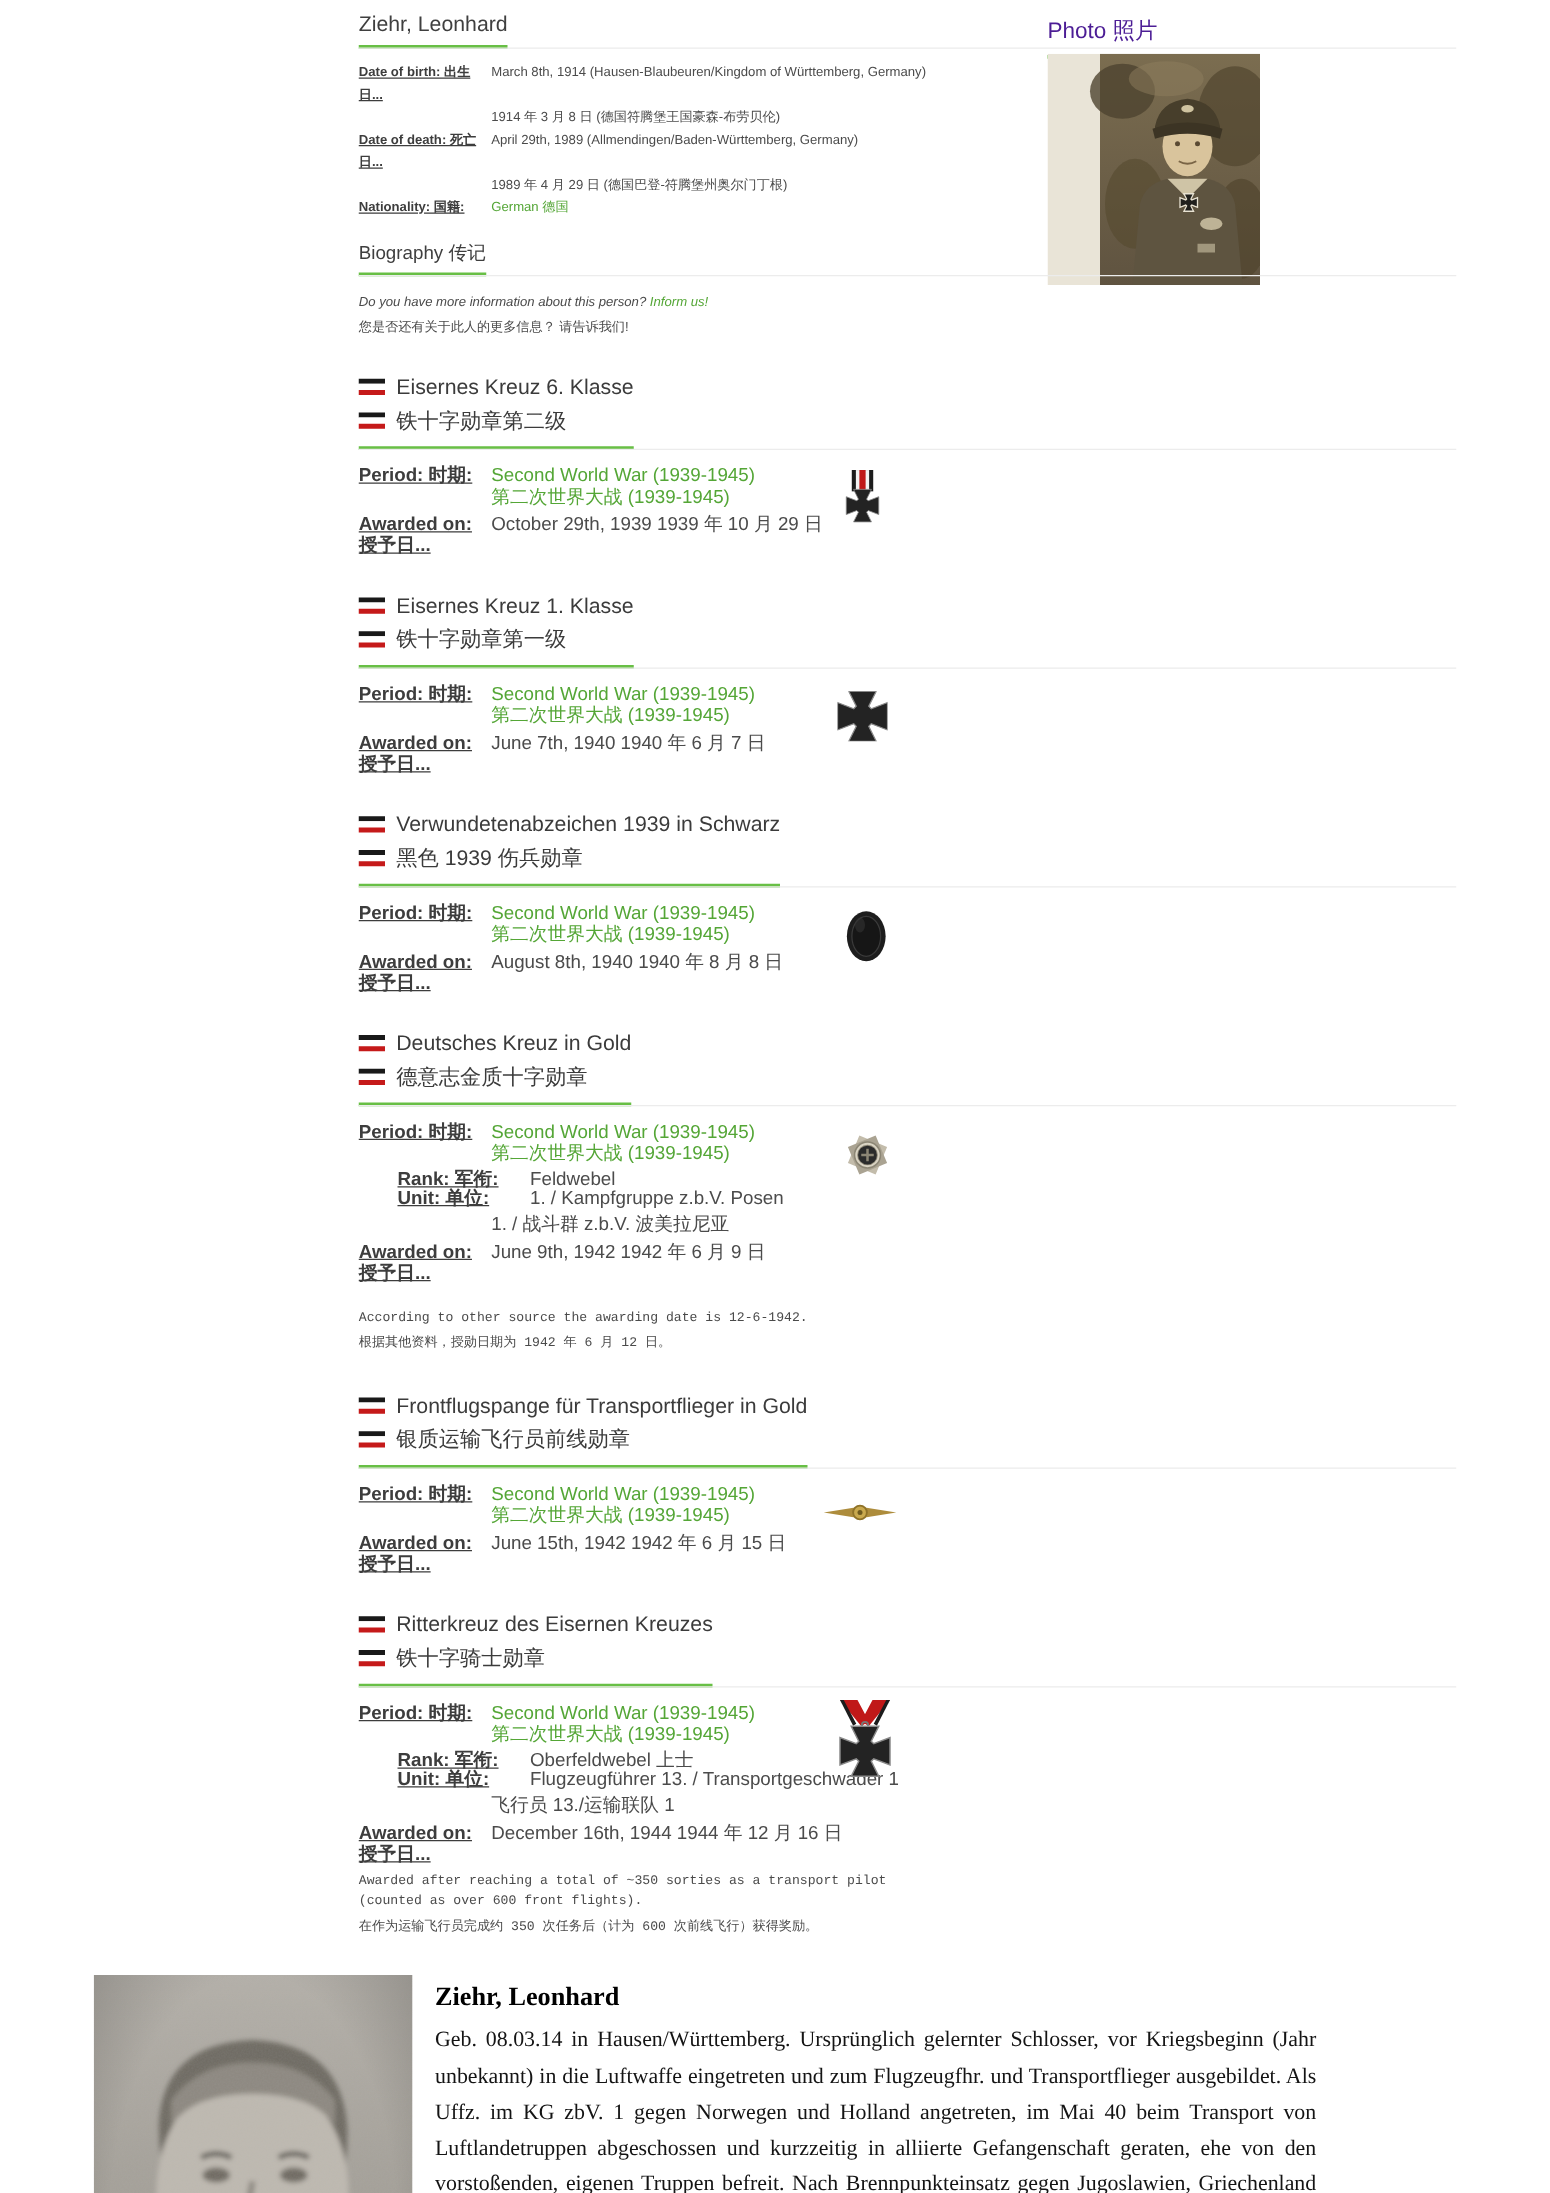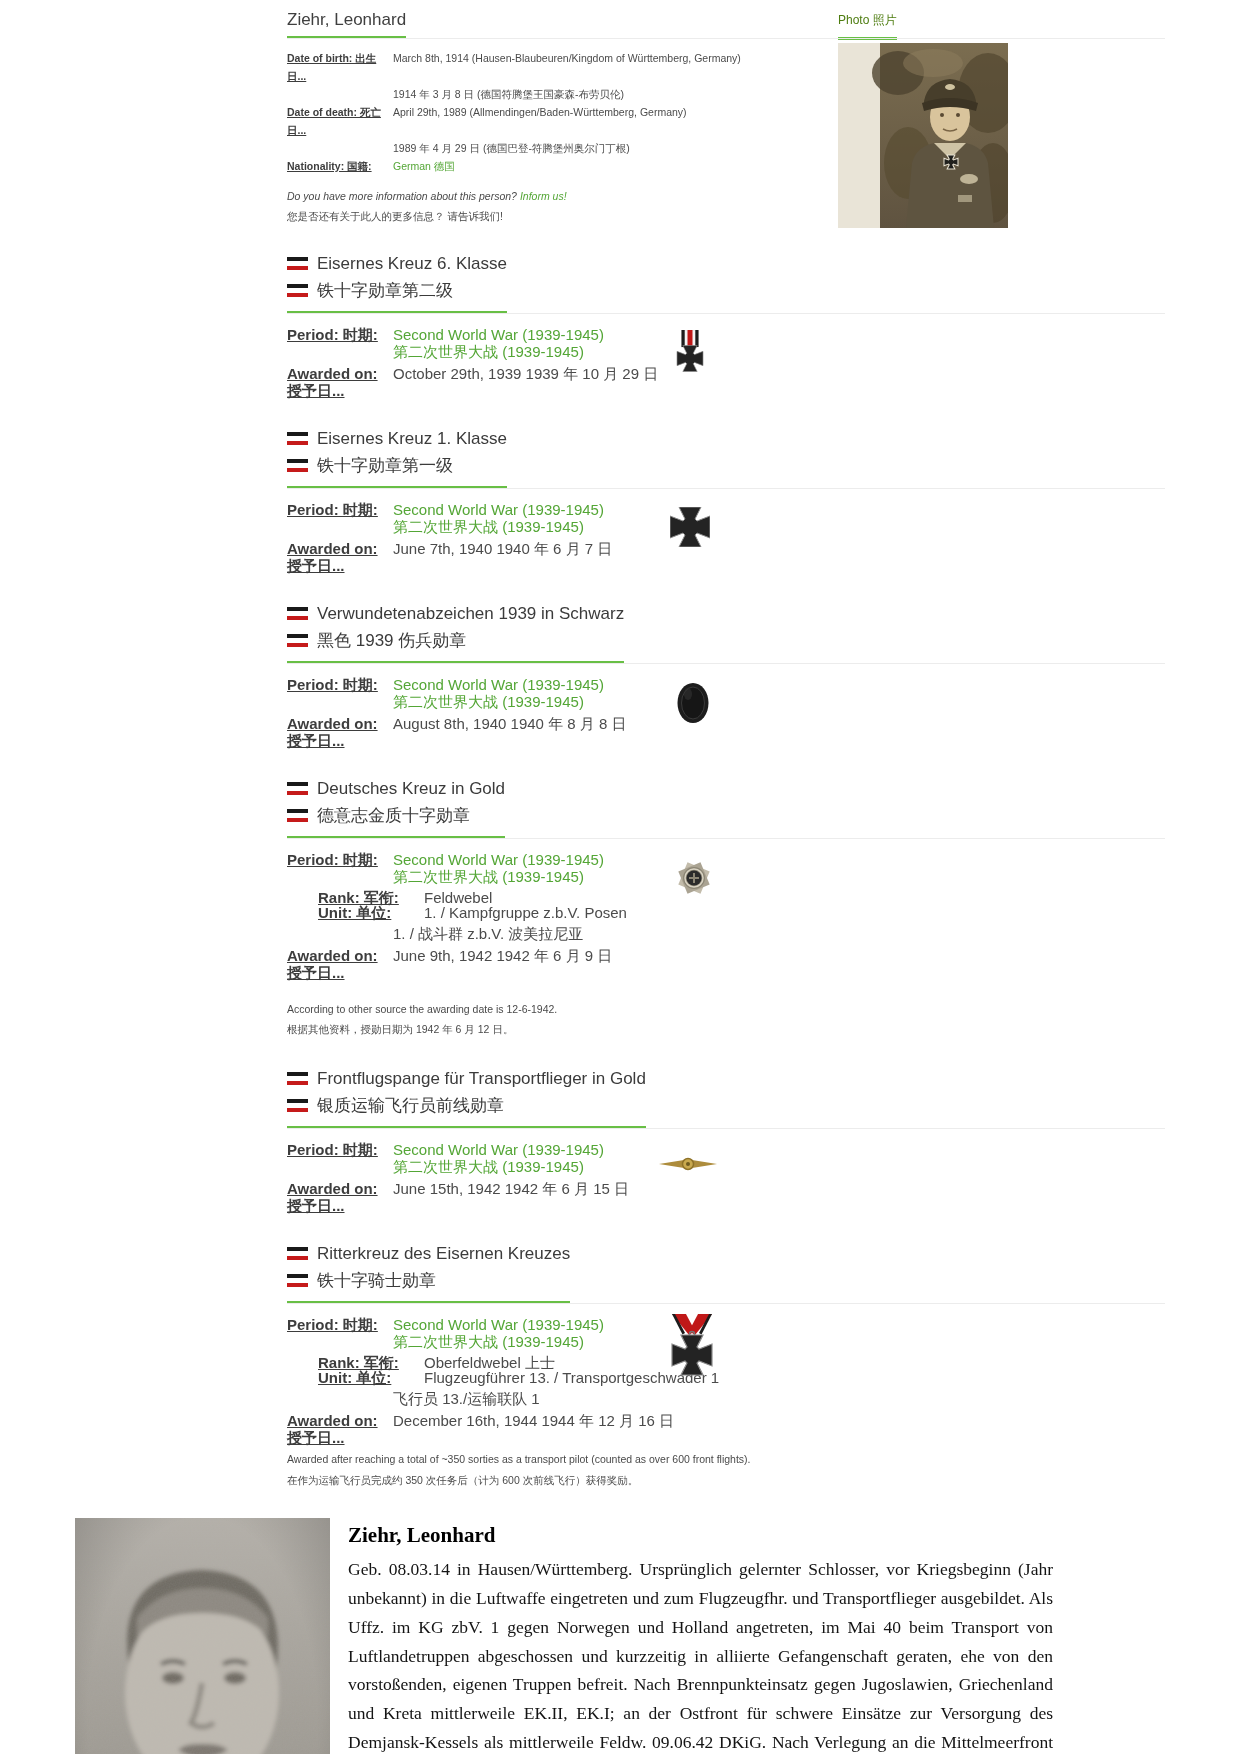--- a/index.html
+++ b/index.html
@@ -13,21 +13,21 @@
   html,body{margin:0;padding:0;background:#fff;}
   body{width:1240px;font-family:"Liberation Sans",sans-serif;color:var(--value);}
 
   
   .top{position:relative;margin-left:287px;width:878px;padding-top:10px;}
 
   .header-row{position:relative;padding-bottom:9px;}
   .header-row::after{content:"";position:absolute;left:0;right:0;bottom:0;height:1px;background:var(--hairline);}
   .page-title{display:inline-block;position:relative;font-size:17px;color:#3f3f3f;}
   .page-title::after{content:"";position:absolute;left:0;width:100%;bottom:-9px;height:3px;background:var(--green-line);}
-  .photo-heading{position:absolute;left:551px;top:2px;font-size:12px;color:#4d7c0f;}
+  .photo-heading{position:absolute;left:551px;top:2px;font-size:18px;color:#4c1d95;}
   .photo-heading::after{content:"";position:absolute;left:0;width:100%;bottom:-11px;height:3px;background:var(--green-line);}
 
   .photo-box{position:absolute;left:551px;top:43px;width:170px;height:185px;cursor:pointer;}
   .photo-box svg{display:block;}
 
   .info-block{margin-top:10px;width:460px;}
   .info-row{display:grid;grid-template-columns:106px 1fr;line-height:18px;font-size:10.5px;}
   .lbl{font-weight:bold;color:var(--label);text-decoration:underline;}
   .val{color:var(--value);}
   .green{color:var(--green-text);}
@@ -52,21 +52,21 @@
   .flag i{display:block;flex:1;}
   .flag .f1{background:#191919;}
   .flag .f2{background:#ffffff;}
   .flag .f3{background:#c51a1a;}
   .award-title{font-size:17px;color:#3b3b3b;white-space:nowrap;}
 
   .award-body{position:relative;margin-top:12px;width:470px;}
   .row{display:grid;grid-template-columns:106px 1fr;line-height:17px;font-size:15px;}
   .row.gap{margin-top:5px;}
   .row.tight{line-height:15px;padding-left:31px;}
-  .notes{font-size:10.5px;color:#4a4a4a;line-height:20px;}
+  .notes{font-size:10.5px;color:#4a4a4a;line-height:20px;font-family:Liberation Mono, monospace;}
   .notes.gapped{margin-top:18px;}
   .notes.close{margin-top:5px;line-height:16px;}
   .medal{position:absolute;}
   .medal svg{display:block;}
   .m-ek2{left:389px;top:4px;}
   .m-ek1{left:383px;top:6px;}
   .m-wound{left:389px;top:6px;}
   .m-dkig{left:388px;top:8px;}
   .m-clasp{left:371px;top:16px;}
   .m-rk{left:382px;top:-2px;}
@@ -138,20 +138,23 @@
     <div class="info-row">
       <span class="lbl"></span>
       <span class="val">1989 年 4 月 29 日 (德国巴登-符腾堡州奥尔门丁根)</span>
     </div>
     <div class="info-row">
       <span class="lbl">Nationality:  国籍:</span>
       <span class="val green">German 德国</span>
     </div>
   </div>
 
+  <div class="sec-row">
+    <span class="sec-title">Biography 传记</span>
+  </div>
   <div class="inform">
     <span>Do you have more information about this person? </span><a>Inform us!</a>
   </div>
   <div class="inform-zh">您是否还有关于此人的更多信息？ 请告诉我们!</div>
 
   <section class="award">
     <div class="award-head-row">
       <div class="award-head">
         <div class="award-line">
             <span class="flag">

